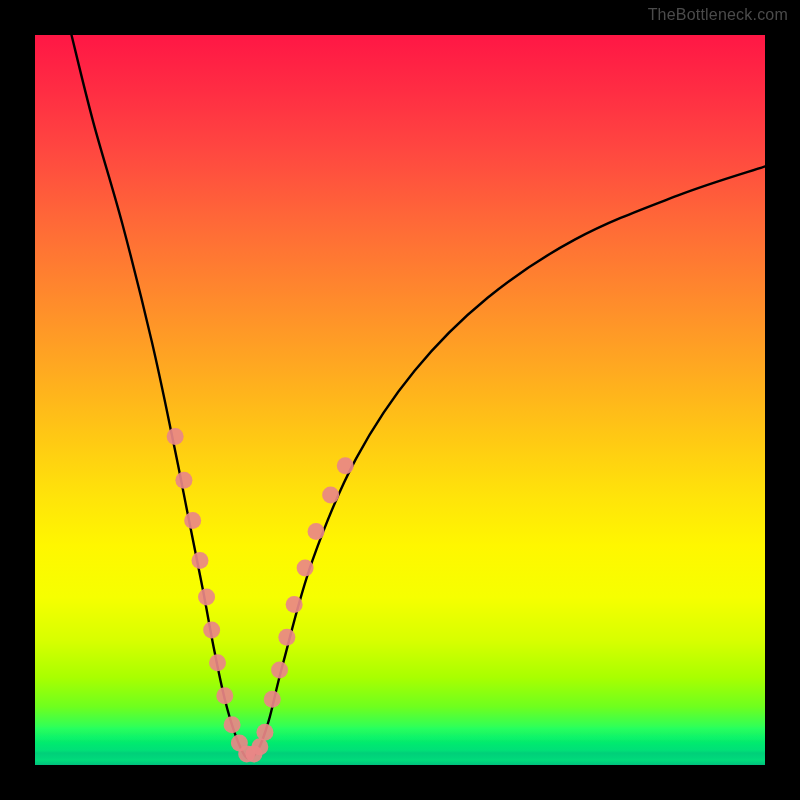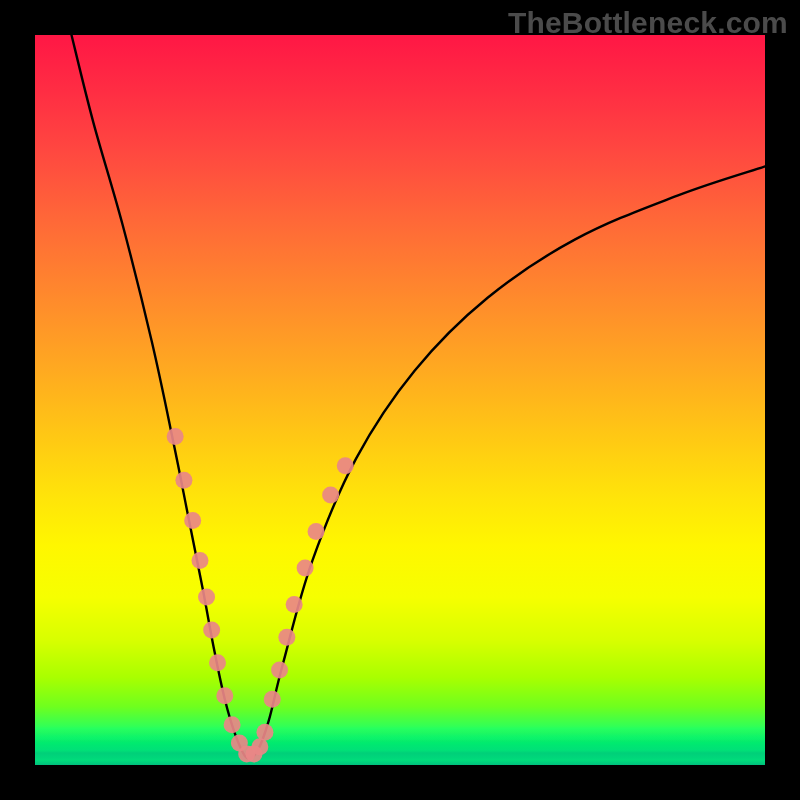--- a/index.html
+++ b/index.html
@@ -65,22 +65,22 @@
         rgba(0,255,120,0.4) 92%,
         rgba(0,0,0,0) 100%
       );
     pointer-events: none;
   }
   .watermark {
     position: absolute;
     top: 6px;
     right: 12px;
     color: #4b4b4b;
-    font-size: 30px;
-    font-weight: 700;
+    font-size: 16px;
+    font-weight: 400;
     letter-spacing: 0.2px;
     user-select: none;
   }
   svg.curve {
     position: absolute;
     left: 0;
     top: 0;
     width: 100%;
     height: 100%;
     overflow: visible;

